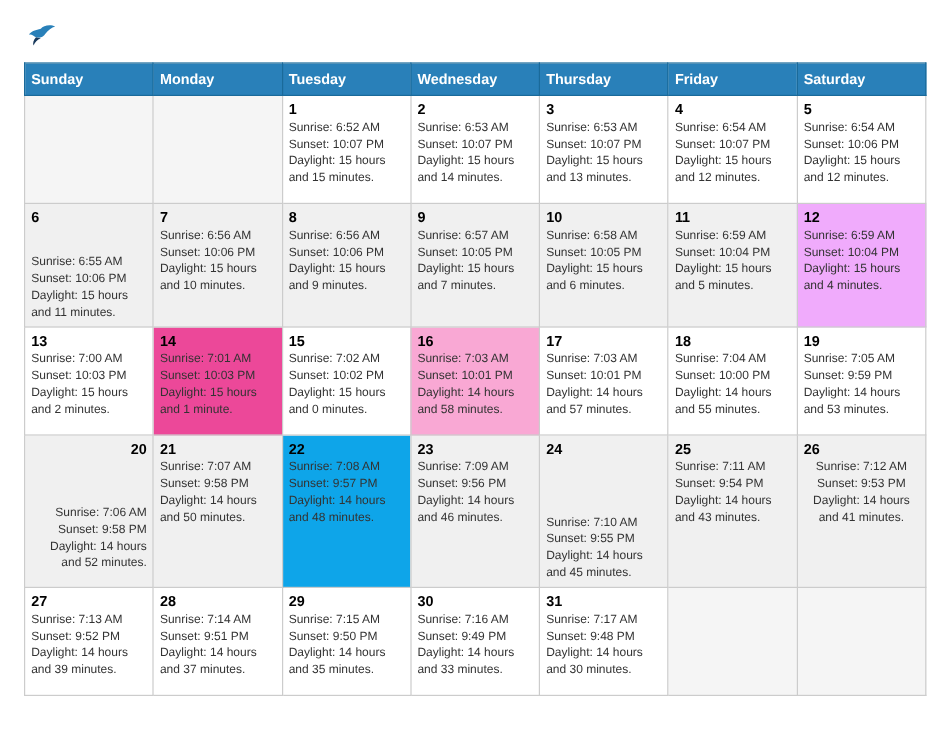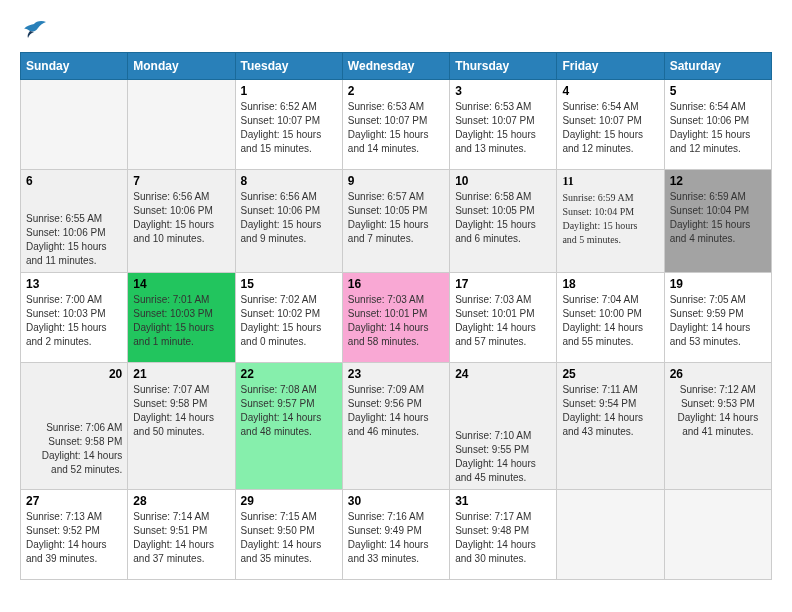--- a/index.html
+++ b/index.html
@@ -190,44 +190,44 @@
 Daylight: 15 hours
 and 7 minutes.</div>
         </td>
         <td style="background: rgb(240, 240, 240);">
           <div class="day-num">10</div>
           <div class="day-info" style="white-space: pre-line;">Sunrise: 6:58 AM
 Sunset: 10:05 PM
 Daylight: 15 hours
 and 6 minutes.</div>
         </td>
-        <td style="background: rgb(240, 240, 240); font-family: Liberation Serif, serif;">
+        <td style="background: rgb(240, 240, 240);">
           <div class="day-num">11</div>
           <div class="day-info" style="white-space: pre-line;">Sunrise: 6:59 AM
 Sunset: 10:04 PM
 Daylight: 15 hours
 and 5 minutes.</div>
         </td>
-        <td style="background: #a3a3a3;">
+        <td style="background: #f0abfc;">
           <div class="day-num">12</div>
           <div class="day-info" style="white-space: pre-line;">Sunrise: 6:59 AM
 Sunset: 10:04 PM
 Daylight: 15 hours
 and 4 minutes.</div>
         </td>
       </tr>
       <tr>
         <td style="background: rgb(255, 255, 255);">
           <div class="day-num">13</div>
           <div class="day-info" style="white-space: pre-line;">Sunrise: 7:00 AM
 Sunset: 10:03 PM
 Daylight: 15 hours
 and 2 minutes.</div>
         </td>
-        <td style="background: #22c55e;">
+        <td style="background: #ec4899;">
           <div class="day-num">14</div>
           <div class="day-info" style="white-space: pre-line;">Sunrise: 7:01 AM
 Sunset: 10:03 PM
 Daylight: 15 hours
 and 1 minute.</div>
         </td>
         <td style="background: rgb(255, 255, 255);">
           <div class="day-num">15</div>
           <div class="day-info" style="white-space: pre-line;">Sunrise: 7:02 AM
 Sunset: 10:02 PM
@@ -271,21 +271,21 @@
 Daylight: 14 hours
 and 52 minutes.</div>
         </td>
         <td style="background: rgb(240, 240, 240);">
           <div class="day-num">21</div>
           <div class="day-info" style="white-space: pre-line;">Sunrise: 7:07 AM
 Sunset: 9:58 PM
 Daylight: 14 hours
 and 50 minutes.</div>
         </td>
-        <td style="background: #86efac;">
+        <td style="background: #0ea5e9;">
           <div class="day-num">22</div>
           <div class="day-info" style="white-space: pre-line;">Sunrise: 7:08 AM
 Sunset: 9:57 PM
 Daylight: 14 hours
 and 48 minutes.</div>
         </td>
         <td style="background: rgb(240, 240, 240);">
           <div class="day-num">23</div>
           <div class="day-info" style="white-space: pre-line;">Sunrise: 7:09 AM
 Sunset: 9:56 PM

